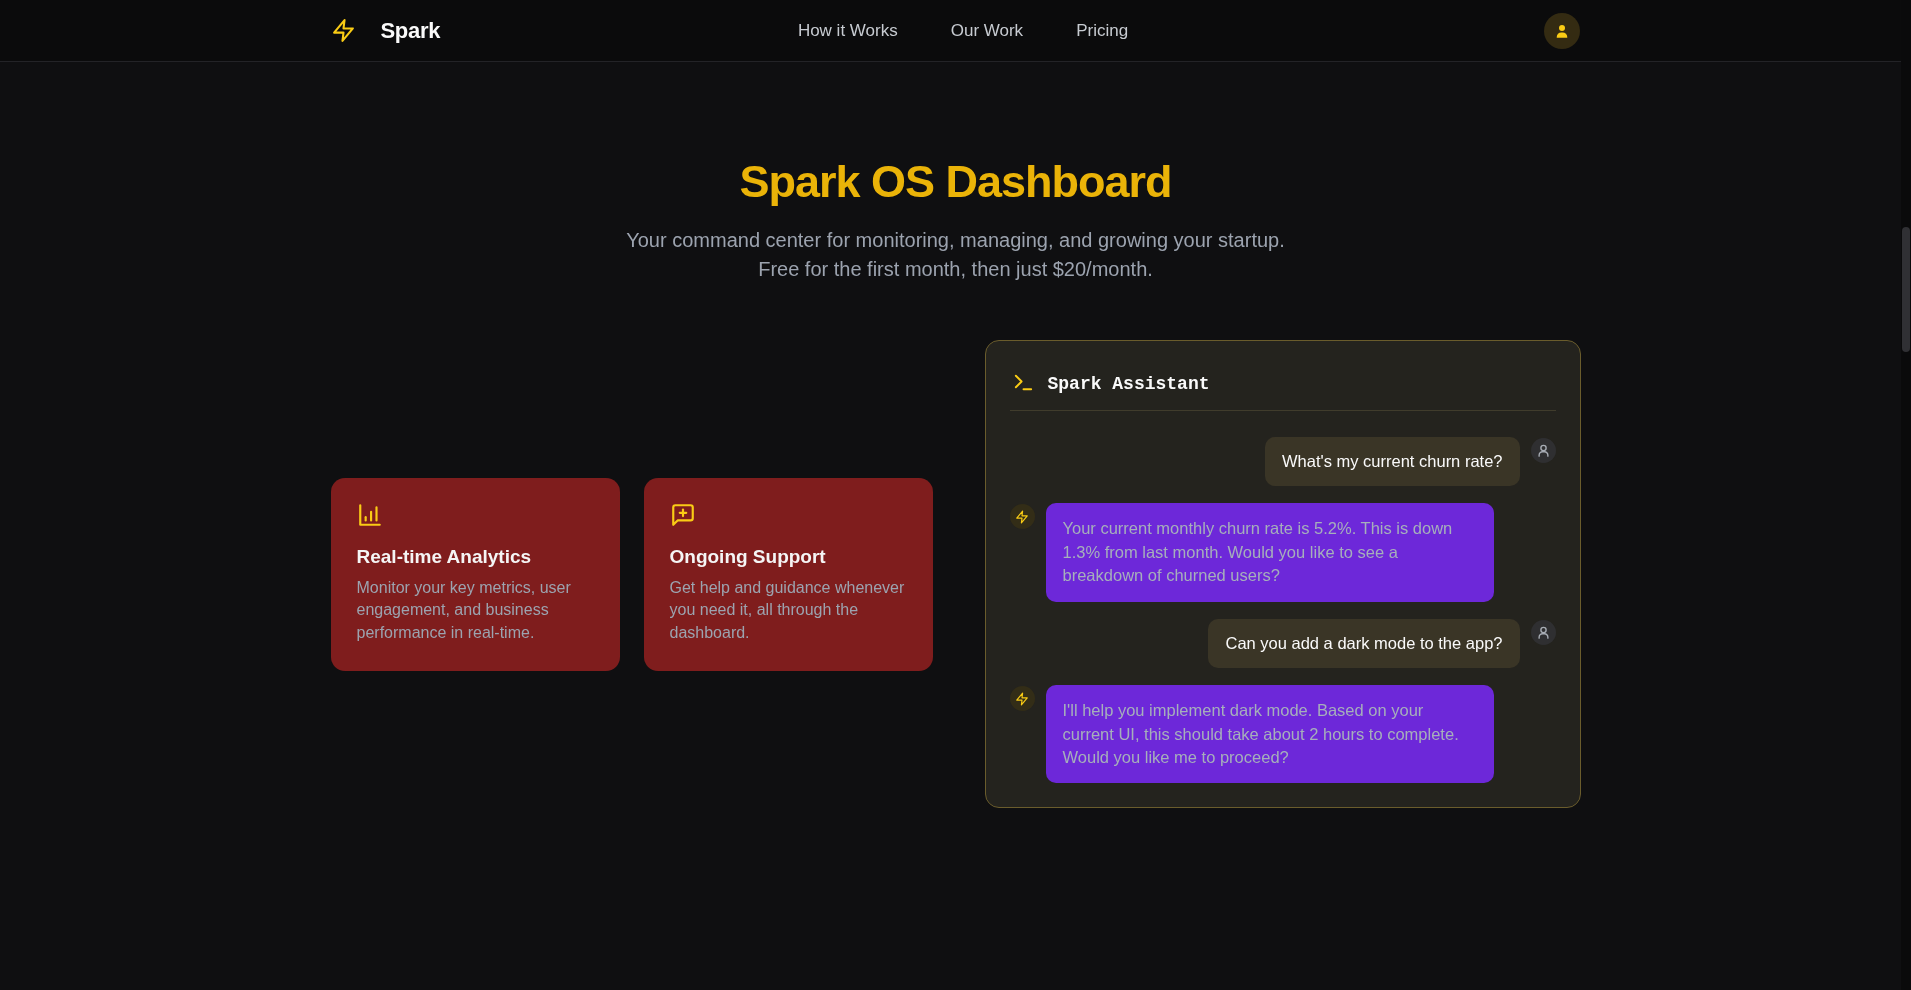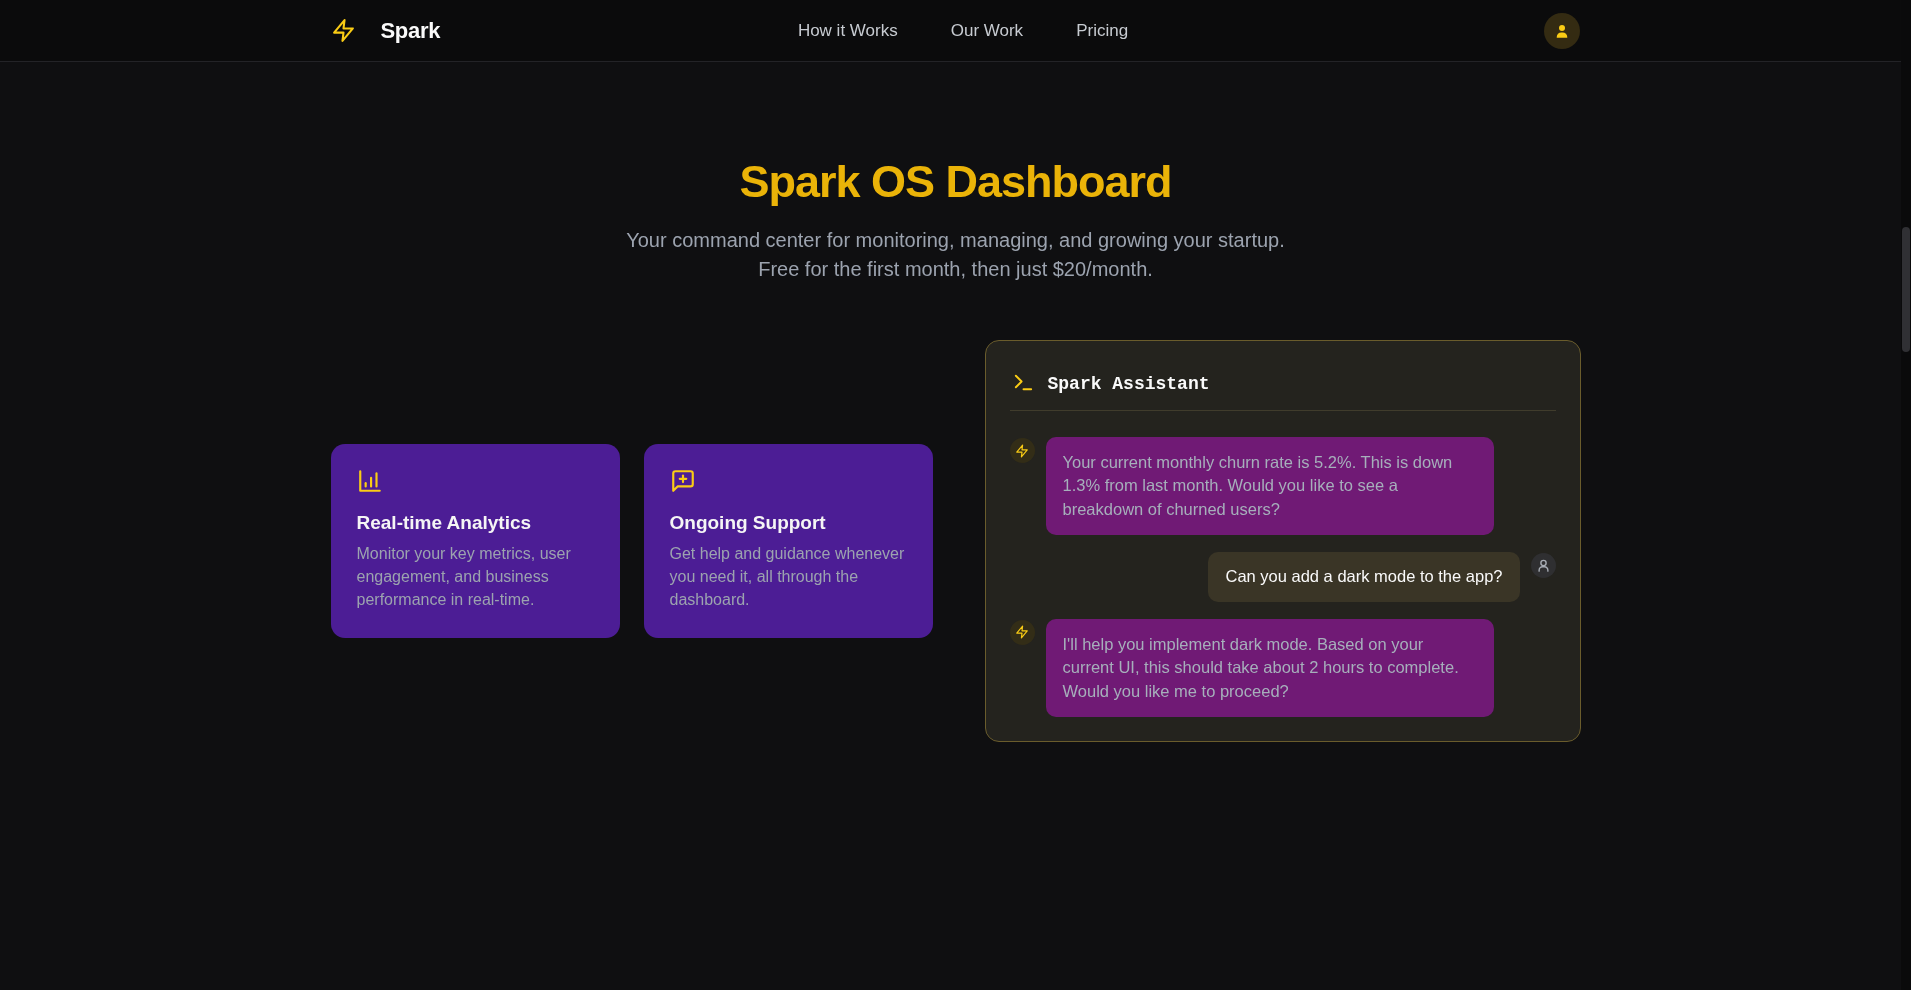--- a/index.html
+++ b/index.html
@@ -48,21 +48,21 @@
     margin-top: 56px;
     display: flex; justify-content: center; align-items: center; gap: 52px;
   }
 
   
   .feature-grid {
     width: 602px;
     display: grid; grid-template-columns: 1fr 1fr; gap: 24px;
   }
   .feature-card {
-    background: #4c1d95; border-radius: 14px;
+    background: #7f1d1d; border-radius: 14px;
     padding: 24px 26px 26px;
   }
   .feature-icon { display: block; margin-bottom: 18px; }
   .feature-title { color: #f5f5f5; font-size: 19px; font-weight: bold; margin-bottom: 9px; }
   .feature-desc { color: #9ca3af; font-size: 16px; line-height: 1.42; }
 
   
   .assistant-panel {
     width: 596px;
     background: #24231e;
@@ -87,21 +87,21 @@
     margin-top: 1px;
   }
   .msg-avatar.user-a { background: #2f2f31; }
   .msg-avatar.bot-a { background: #332d17; }
   .bubble {
     border-radius: 10px;
     font-size: 16.5px; line-height: 1.42;
     padding: 13px 17px;
   }
   .bubble.user-b { background: #3a3526; color: #fafafa; }
-  .bubble.bot-b { background: #701a75; color: #a6afbb; max-width: 448px; padding: 14px 17px; }
+  .bubble.bot-b { background: #6d28d9; color: #a6afbb; max-width: 448px; padding: 14px 17px; }
 
   
   .scrollbar {
     position: absolute; top: 0; right: 0;
     width: 10px; height: 990px;
     background: #0a0a0b;
   }
   .scrollbar-thumb {
     position: absolute; top: 227px; right: 1px;
     width: 8px; height: 125px;
@@ -187,20 +187,29 @@
         <svg width="23" height="23" viewBox="0 0 24 24" fill="none" stroke="#facc15" stroke-width="2" stroke-linecap="round" stroke-linejoin="round">
           <polyline points="4 17 10 11 4 5"></polyline>
             <line x1="12" y1="19" x2="20" y2="19"></line>
         </svg>
       </span>
       <span class="assistant-title">Spark Assistant</span>
     </div>
 
     <div class="chat">
 
+      <div class="msg-row user">
+        <div class="bubble user-b">What's my current churn rate?</div>
+        <span class="msg-avatar user-a">
+          <svg width="15" height="15" viewBox="0 0 24 24" fill="none" stroke="#a8adb5" stroke-width="2.2" stroke-linecap="round" stroke-linejoin="round">
+            <circle cx="12" cy="8" r="4.2"></circle>
+              <path d="M5 21v-1.5a5.5 5.5 0 0 1 5.5-5.5h3a5.5 5.5 0 0 1 5.5 5.5V21"></path>
+          </svg>
+        </span>
+      </div>
 
       <div class="msg-row bot">
         <span class="msg-avatar bot-a">
           <svg width="14" height="14" viewBox="0 0 24 24" fill="none" stroke="#facc15" stroke-width="2" stroke-linecap="round" stroke-linejoin="round">
             <polygon points="13 2 3 14 12 14 11 22 21 10 12 10 13 2"></polygon>
           </svg>
         </span>
         <div class="bubble bot-b">Your current monthly churn rate is 5.2%. This is down 1.3% from last month. Would you like to see a breakdown of churned users?</div>
       </div>
 

